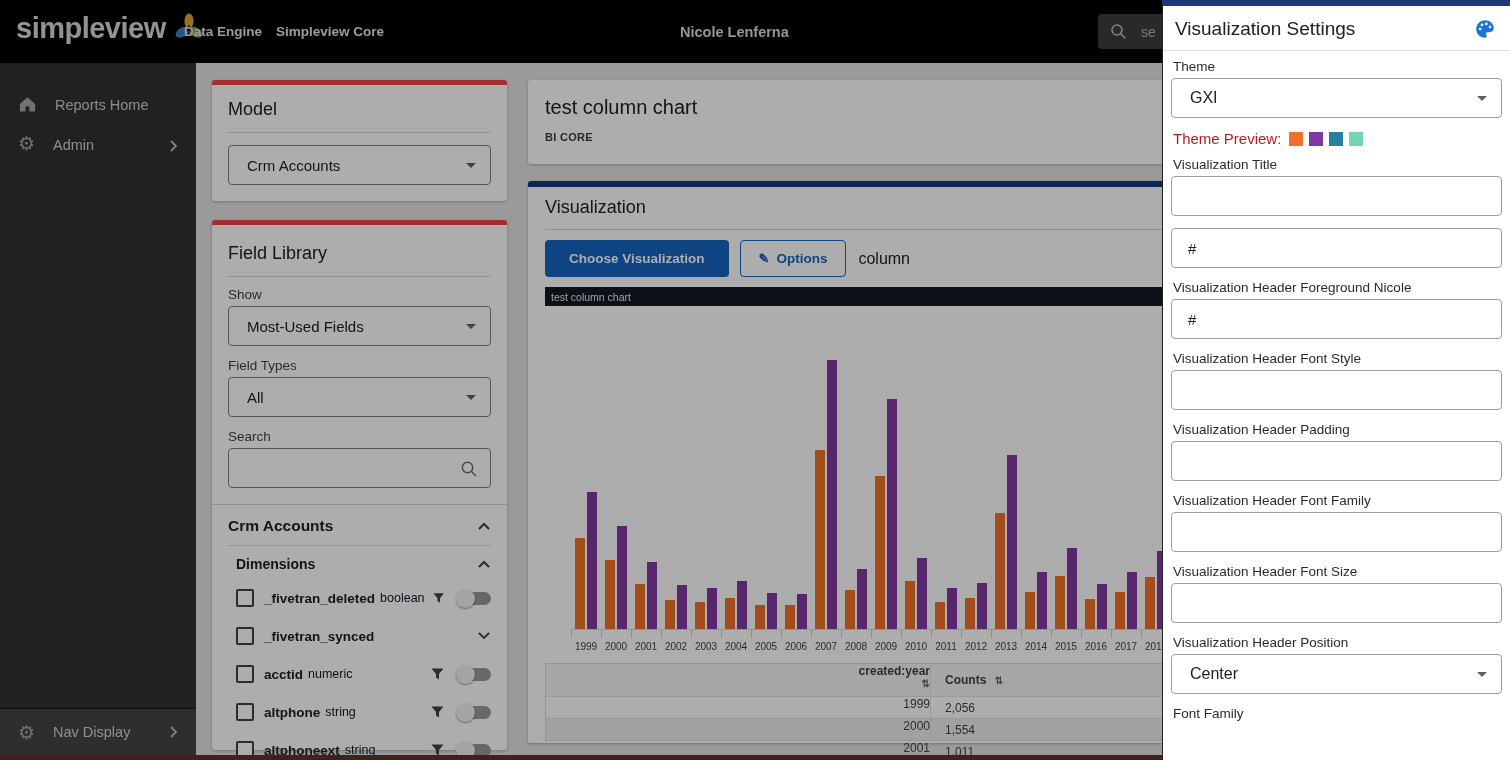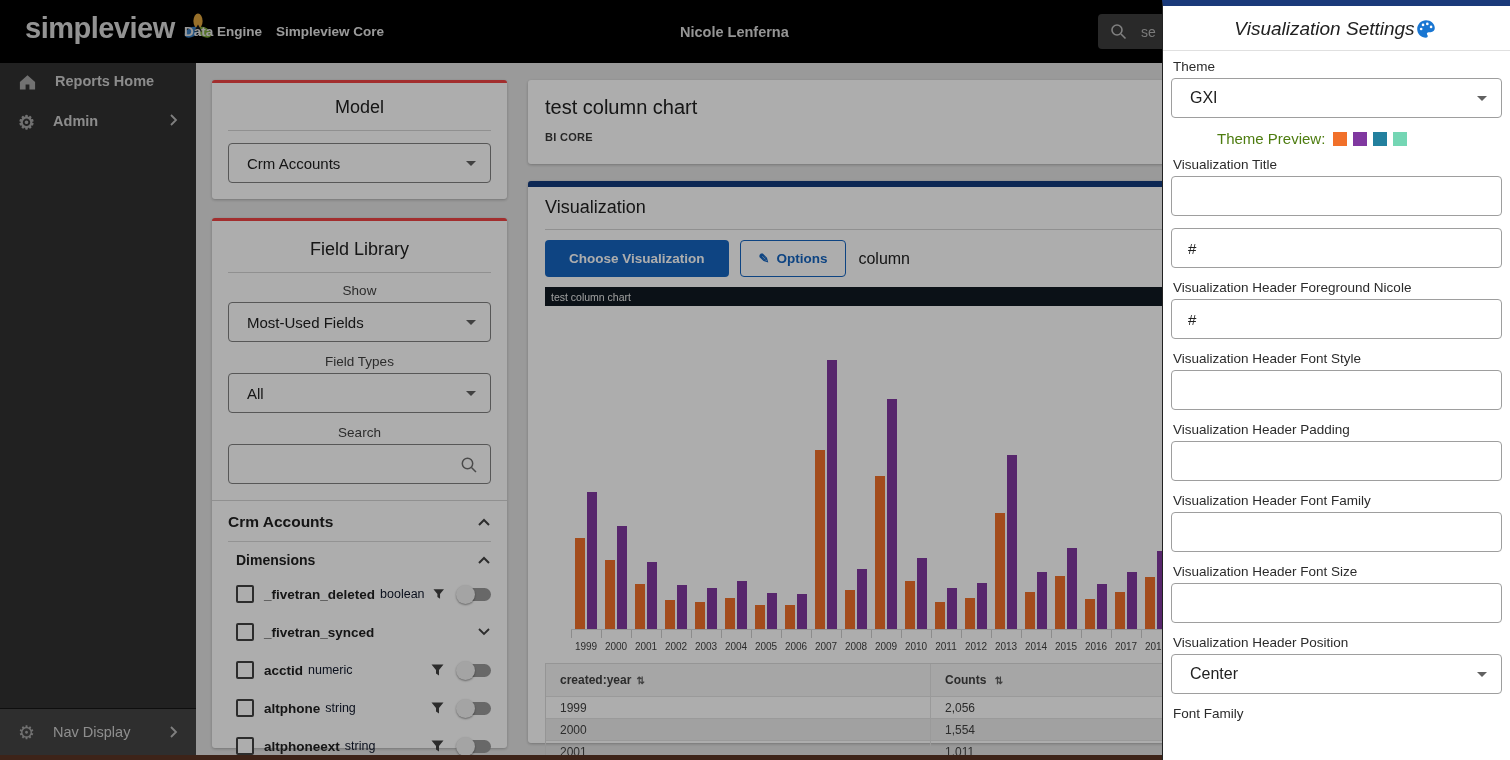--- a/index.html
+++ b/index.html
@@ -2,41 +2,41 @@
 <html><head>
 <meta charset="utf-8">
 <style>
   * { box-sizing: border-box; margin: 0; padding: 0; }
   html,body { background:#555; }
   body { font-family: "Liberation Sans", sans-serif; }
   .stage { position:relative; width:1510px; height:760px; overflow:hidden; background:#e4e4e4; }
 
   
   .navbar { position:absolute; left:0; top:0; width:1510px; height:63px; background:#000; z-index:5; }
-  .logo { position:absolute; left:25px; top:12px; display:flex; align-items:center;justify-content:flex-end; }
+  .logo { position:absolute; left:16px; top:12px; display:flex; align-items:center;justify-content:flex-end; }
   .logo-text { color:#d9d9d9; font-size:29px; font-weight:600; letter-spacing:-0.5px; }
   .logo-mark { margin-left:6px; }
   .nav-menu-item { position:absolute; top:24px; color:#e3e3e3; font-size:13.5px; font-weight:bold; cursor:pointer; }
   .nav-user { position:absolute; top:24px; left:680px; color:#dcdcdc; font-size:14.5px; font-weight:bold; }
   .nav-search { position:absolute; left:1098px; top:14px; width:220px; height:35px; background:#3d3d3d; border-radius:4px; display:flex; align-items:center; padding:0 12px; }
   .nav-search .ph { color:#b5b5b5; font-size:14px; margin-left:14px; }
 
   
   .sidebar { position:absolute; left:0; top:63px; width:196px; bottom:0; background:#313131; z-index:4; }
-  .side-item { display:flex; align-items:flex-start; height:40px; padding:0 18px; color:#cfcfcf; font-size:14.5px; cursor:pointer;font-weight:bold; }
+  .side-item { display:flex; align-items:flex-end; height:40px; padding:0 18px; color:#cfcfcf; font-size:14.5px; cursor:pointer; }
   .side-item .lbl { margin-left:18px; flex:1; }
   .side-chevron { color:#bdbdbd; font-size:16px; }
   .side-gear { color:#a7a7a7; font-size:19px; line-height:1; }
   .sidebar-bottom { position:absolute; left:0; right:0; bottom:5px; height:47px; background:#454545; border-top:1px solid #151515; display:flex; align-items:center; padding:0 18px; color:#d2d2d2; font-size:14.5px; cursor:pointer; }
   .sidebar-bottom .lbl { margin-left:18px; flex:1; }
 
   
   .content { position:absolute; left:196px; top:63px; right:0; bottom:0; background:#e4e4e4; }
   .card { background:#fff; border-radius:3px; box-shadow:0 1px 3px rgba(0,0,0,0.25); }
-  .card-topline-light { border-top:3px solid #ef4444; border-top-left-radius:3px; border-top-right-radius:3px;text-align:center; }
+  .card-topline-light { border-top:5px solid #ef4444; border-top-left-radius:3px; border-top-right-radius:3px; }
   .card-topline-dark { border-top:6px solid #123a7d; border-top-left-radius:3px; border-top-right-radius:3px; }
   .divider { height:1px; background:#d4d4d4; }
 
   .left-col { position:absolute; left:16px; top:17px; width:295px; }
   .model-card { padding:14px 16px 16px; }
   .panel-title { font-size:18px; color:#212121; }
   .model-card .divider { margin:12px 0; }
 
   .select-box { position:relative; height:40px; border:1px solid #808080; border-radius:4px; display:flex; align-items:center; padding:0 34px 0 18px; cursor:pointer; background:#fff; }
   .select-box .val { font-size:15px; color:#212121; }
@@ -84,41 +84,41 @@
   .tick-strip { height:9px; margin-left:26px; display:flex; border-top:1px solid #dcdcdc; }
   .tick-cell { width:30px; border-left:1px solid #cfcfcf; }
   .tick-cell:last-child { border-right:1px solid #cfcfcf; }
   .xlabels { margin-left:26px; display:flex; }
   .xlabel { width:30px; font-size:10px; color:#424242; text-align:center; padding-top:3px; }
 
   .data-table { margin-top:11px; border:1px solid #dcdcdc; font-size:12px; color:#424242; }
   .tr { display:flex; height:22px; align-items:center; border-top:1px solid #e3e3e3; }
   .tr.head { height:32px; background:#f5f5f5; font-weight:bold; border-top:none; }
   .tr.shade { background:#ededed; }
-  .td1 { width:385px; padding-left:14px; border-right:1px solid #e3e3e3; align-self:stretch; display:flex; align-items:center; }
+  .td1 { width:385px; padding-left:14px; border-right:1px solid #e3e3e3; align-self:stretch; display:flex; align-items:flex-end;flex-direction:column; }
   .td2 { flex:1; padding-left:14px; }
   .sort-ic { font-size:10px; color:#616161; margin-left:5px; cursor:pointer; }
 
   
   .dim-overlay { position:absolute; left:0; top:0; width:1162px; height:760px; background:rgba(0,0,0,0.32); z-index:50; pointer-events:none; }
   .bottom-strip { position:absolute; left:0; bottom:0; width:1162px; height:5px; background:#5a3424; z-index:6; }
 
   
   .settings-panel { position:absolute; left:1162px; top:0; width:348px; height:760px; background:#fff; border-top:6px solid #1a3a7a; border-left:1px solid #222; z-index:60; overflow:hidden; }
-  .sp-head { display:flex; align-items:center; justify-content:center; padding:12px 14px 10px 12px;font-style:italic; }
+  .sp-head { display:flex; align-items:center; justify-content:space-between; padding:12px 14px 10px 12px; }
   .sp-title { font-size:19px; color:#212121; }
   .sp-divider { height:1px; background:#e0e0e0; }
   .sp-body { padding:8px 8px 0; }
   .sp-label { font-size:13.5px; color:#2b2b2b; margin:0 0 4px 2px; }
   .sp-input { height:40px; border:1px solid #9e9e9e; border-radius:4px; display:flex; align-items:center; padding:0 16px; margin-bottom:12px; background:#fff; }
   .sp-input .val { font-size:15px; color:#212121; }
   .sp-select { position:relative; height:40px; border:1px solid #9e9e9e; border-radius:4px; display:flex; align-items:center; padding:0 34px 0 18px; margin-bottom:12px; cursor:pointer; background:#fff; }
   .sp-select .val { font-size:16px; color:#212121; }
   .preview-row { display:flex; align-items:center; margin:8px 2px 10px; }
-  .preview-label { font-size:15px; color:#4d7c0f; margin-right:8px;margin-left:44px; }
+  .preview-label { font-size:15px; color:#b91c1c; margin-right:8px; }
   .swatch { width:14px; height:14px; margin-right:6px; flex:none; }
 </style>
 </head>
 <body>
 
 <div class="stage">
 
   <header class="navbar">
     <div class="logo">
       <span class="logo-text">simpleview</span>

